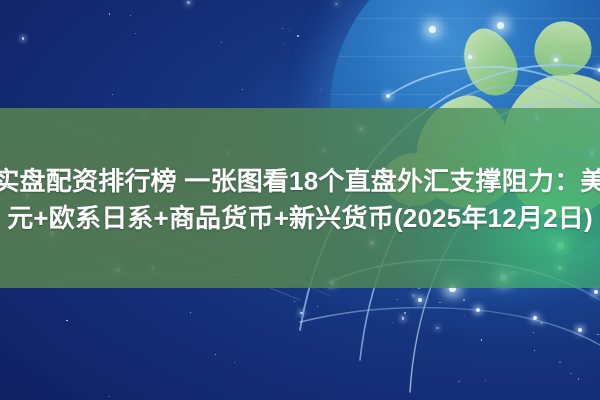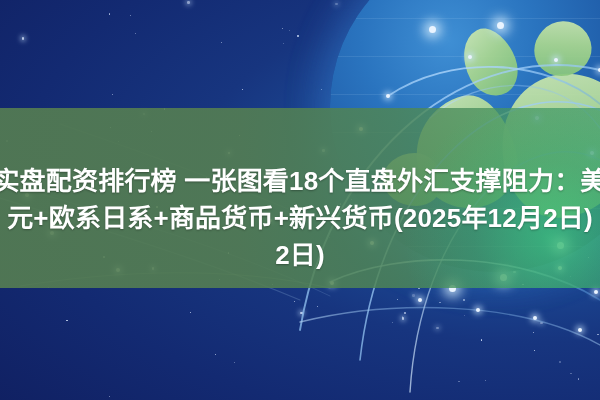--- a/index.html
+++ b/index.html
@@ -349,16 +349,15 @@
       <div class="node" style="left: 52px; top: 233px;"></div>
       <div class="node" style="left: 27px; top: 195px;"></div>
       <div class="node big" style="left: 560px; top: 245px;"></div>
     </div>
 
   <div class="green-band"></div>
 
   <div class="headline">
     <span class="ln wide">实盘配资排行榜 一张图看18个直盘外汇支撑阻力：美</span>
     <span class="ln wide">元+欧系日系+商品货币+新兴货币(2025年12月2日)</span>
-    <span class="ln">2日)</span>
   </div>
 
 </div>
 
 </body></html>

